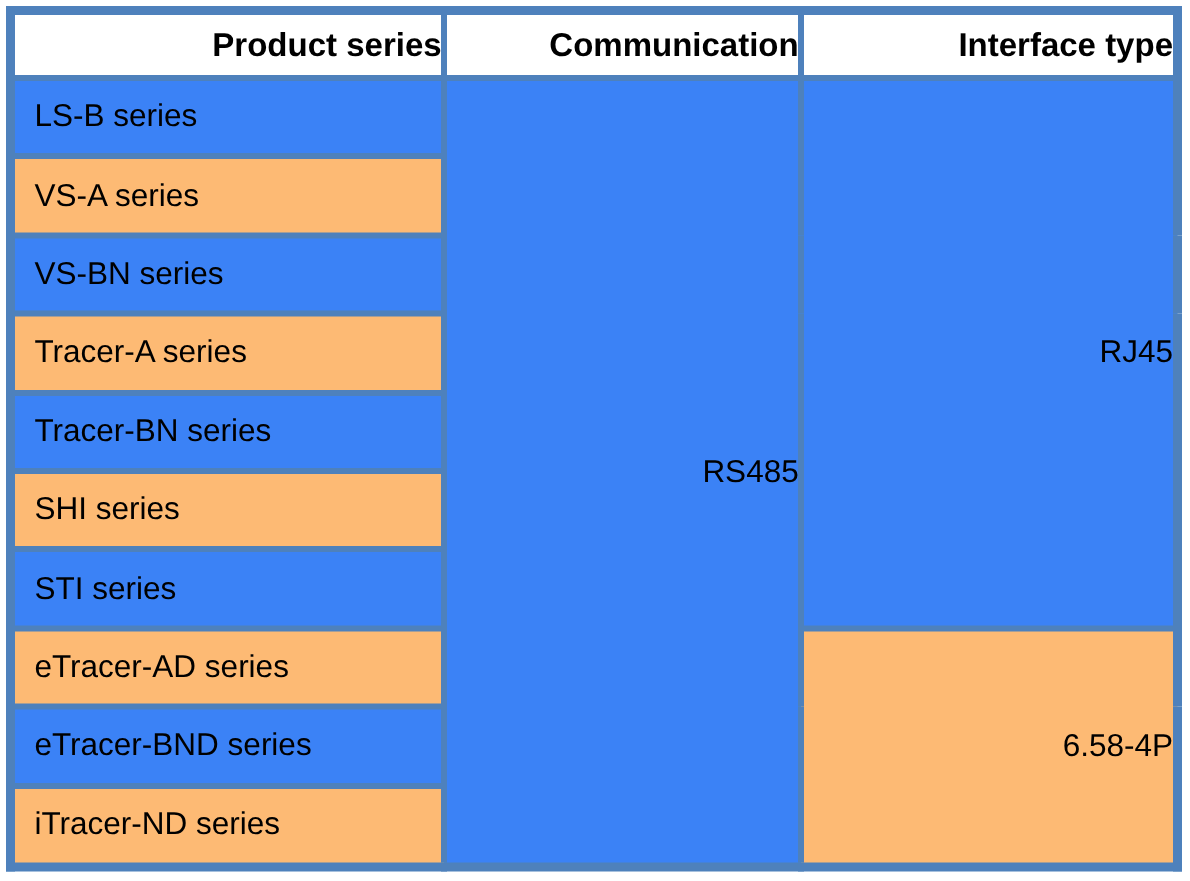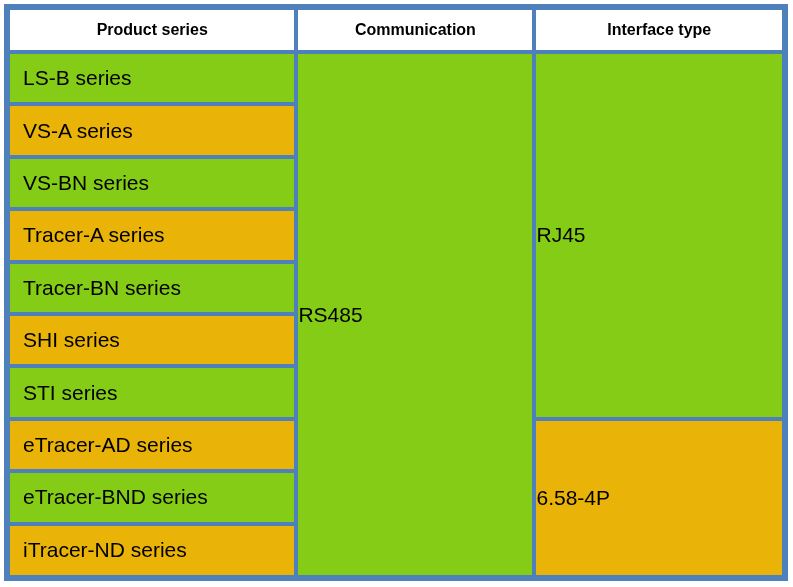--- a/index.html
+++ b/index.html
@@ -20,42 +20,42 @@
     border-collapse: collapse;
     table-layout: fixed;
     width: 100%;
     height: 577px;
     border: 6px solid #4e81bc;
   }
   .spec-table th {
     background: #ffffff;
     border: 4px solid #4e81bc;
     font-weight: bold;
-    font-size: 16px;
-    text-align: center;
+    font-size: 22px;
+    text-align: right;
     height: 40px;
     padding: 0;
   }
   .spec-table td {
     border: 4px solid #4e81bc;
     font-size: 21px;
     font-weight: normal;
     padding: 0;
-    background: #eab308;
+    background: #fdba74;
   }
   .spec-table td.product {
     text-align: left;
     padding-left: 13px;
   }
   .spec-table td.merged {
-    text-align: left;
+    text-align: right;
     vertical-align: middle;
   }
   .spec-table .alt {
-    background: #84cc16;
+    background: #3b82f6;
   }
 </style>
 </head>
 <body>
 
 <div class="page">
   <table class="spec-table">
     <colgroup>
       <col style="width: 37.2%">
       <col style="width: 30.6%">

